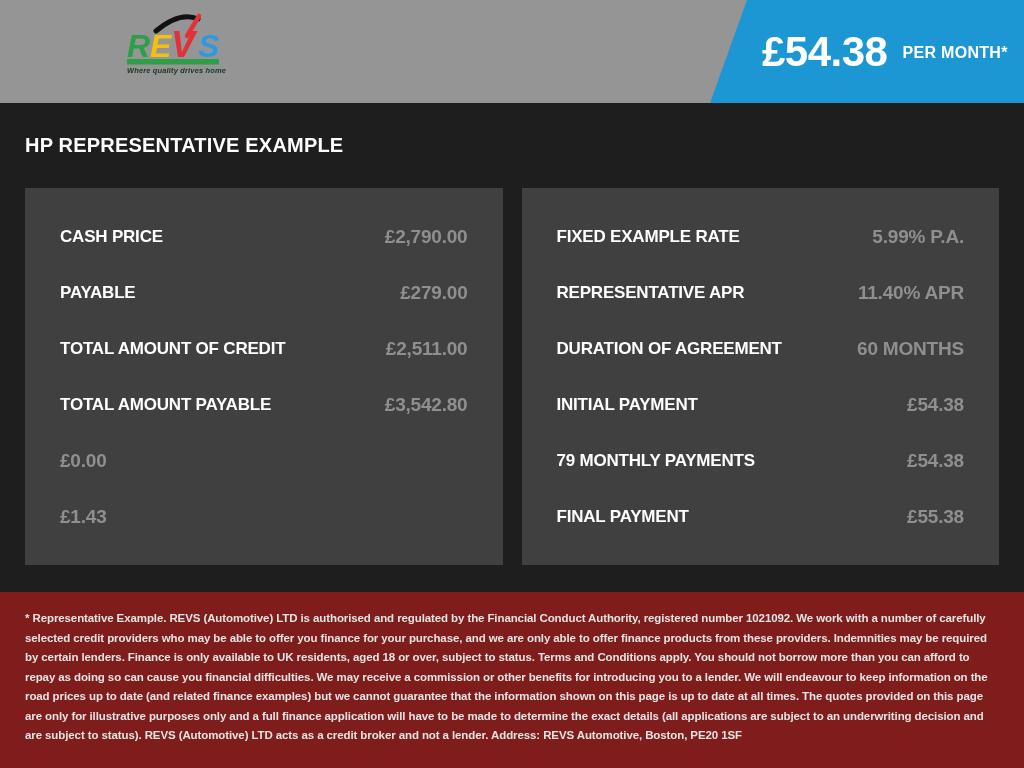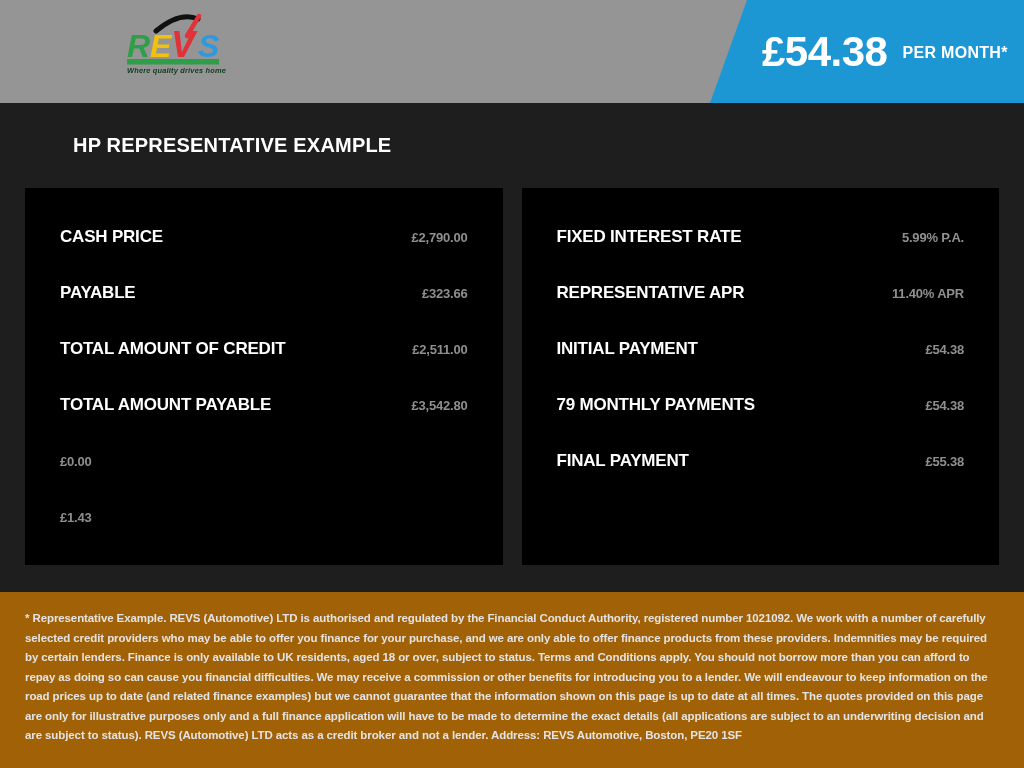--- a/index.html
+++ b/index.html
@@ -53,60 +53,59 @@
     letter-spacing: 0.3px;
   }
 
   
   .title-section {
     height: 85px;
     display: flex;
     align-items: center;
     padding: 0 25px;
     flex: 0 0 auto;
-    margin-left: 48px;
   }
   .page-title {
     color: #ffffff;
     font-size: 20px;
     font-weight: 700;
     letter-spacing: 0.2px;
   }
 
   
   .panels {
     height: 377px;
     display: flex;
     gap: 19px;
     padding: 0 25px;
     flex: 0 0 auto;
   }
   .panel {
     flex: 1 1 0;
-    background: #000000;
+    background: #404040;
     padding: 21px 35px 7px 35px;
     display: flex;
     flex-direction: column;
   }
   .finance-row {
     height: 56px;
     display: flex;
     align-items: center;
     justify-content: space-between;
   }
   .row-label {
     color: #ffffff;
     font-size: 17px;
     font-weight: 700;
     letter-spacing: -0.2px;
     white-space: nowrap;
   }
   .row-value {
     color: #8f8f8f;
-    font-size: 13px;
+    font-size: 19px;
     font-weight: 700;
     letter-spacing: -0.2px;
     white-space: nowrap;
     text-align: center;
   }
 
   
   .gap-band { height: 27px; flex: 0 0 auto; }
   .footer {
     flex: 1 1 auto;
@@ -156,60 +155,64 @@
 
 <div class="panels">
 
   <div class="panel">
     <div class="finance-row">
       <span class="row-label">CASH PRICE</span>
       <span class="row-value">£2,790.00</span>
     </div>
     <div class="finance-row">
       <span class="row-label">PAYABLE</span>
-      <span class="row-value">£323.66</span>
+      <span class="row-value">£279.00</span>
     </div>
     <div class="finance-row">
       <span class="row-label">TOTAL AMOUNT OF CREDIT</span>
       <span class="row-value">£2,511.00</span>
     </div>
     <div class="finance-row">
       <span class="row-label">TOTAL AMOUNT PAYABLE</span>
       <span class="row-value">£3,542.80</span>
     </div>
     <div class="finance-row">
       <span class="row-value">£0.00</span>
     </div>
     <div class="finance-row">
       <span class="row-value">£1.43</span>
     </div>
   </div>
 
   <div class="panel">
     <div class="finance-row">
-      <span class="row-label">FIXED INTEREST RATE</span>
+      <span class="row-label">FIXED EXAMPLE RATE</span>
       <span class="row-value">5.99% P.A.</span>
     </div>
     <div class="finance-row">
       <span class="row-label">REPRESENTATIVE APR</span>
       <span class="row-value">11.40% APR</span>
     </div>
     <div class="finance-row">
+      <span class="row-label">DURATION OF AGREEMENT</span>
+      <span class="row-value">60 MONTHS</span>
+    </div>
+    <div class="finance-row">
       <span class="row-label">INITIAL PAYMENT</span>
       <span class="row-value">£54.38</span>
     </div>
     <div class="finance-row">
       <span class="row-label">79 MONTHLY PAYMENTS</span>
       <span class="row-value">£54.38</span>
     </div>
     <div class="finance-row">
       <span class="row-label">FINAL PAYMENT</span>
       <span class="row-value">£55.38</span>
     </div>
   </div>
 
 </div>
 
 <div class="gap-band"></div>
 
-<div class="footer" style="background-color: #a16207;">
+<div class="footer" style="background-color: #7f1d1d;">
   <p class="disclaimer">* Representative Example. REVS (Automotive) LTD is authorised and regulated by the Financial Conduct Authority, registered number 1021092. We work with a number of carefully selected credit providers who may be able to offer you finance for your purchase, and we are only able to offer finance products from these providers. Indemnities may be required by certain lenders. Finance is only available to UK residents, aged 18 or over, subject to status. Terms and Conditions apply. You should not borrow more than you can afford to repay as doing so can cause you financial difficulties. We may receive a commission or other benefits for introducing you to a lender. We will endeavour to keep information on the road prices up to date (and related finance examples) but we cannot guarantee that the information shown on this page is up to date at all times. The quotes provided on this page are only for illustrative purposes only and a full finance application will have to be made to determine the exact details (all applications are subject to an underwriting decision and are subject to status). REVS (Automotive) LTD acts as a credit broker and not a lender. Address: REVS Automotive, Boston, PE20 1SF</p>
 </div>
 
 </body></html>

